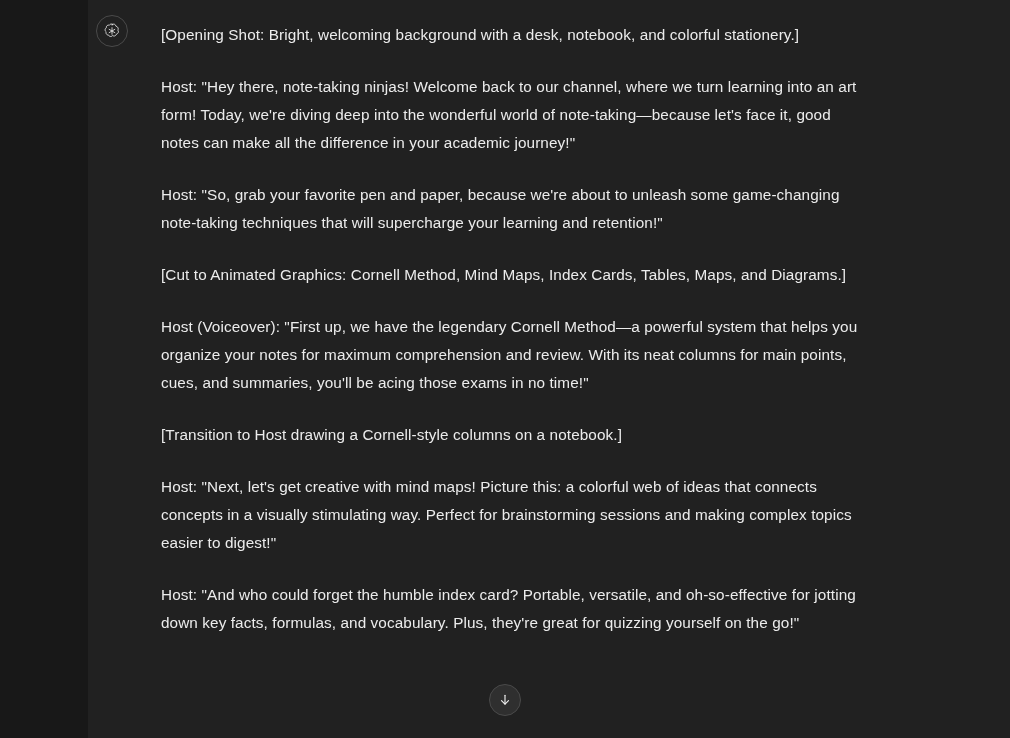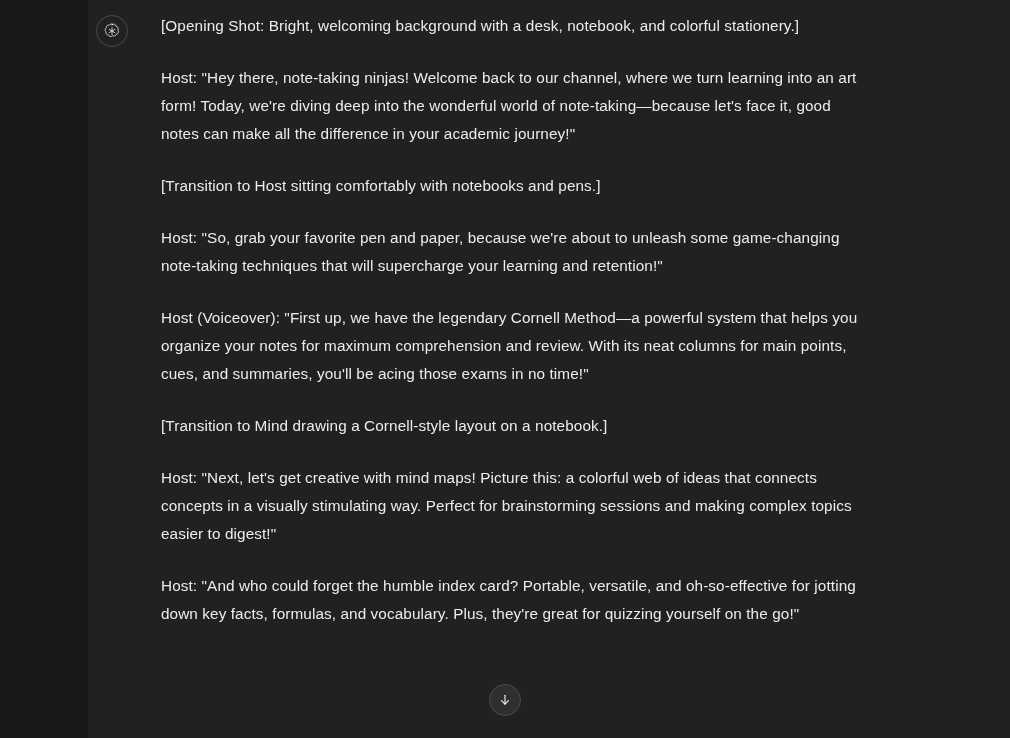--- a/index.html
+++ b/index.html
@@ -61,21 +61,21 @@
     padding-right: 60px;
     max-width: 712px;
   }
   .message-body p {
     margin: 0 0 24px 0;
     font-size: 15.3px;
     line-height: 28px;
     color: #ececec;
     letter-spacing: 0.1px;
   }
-  .message-body p:first-child { margin-top: 2px; }
+  .message-body p:first-child { margin-top: 11px; }
   .scroll-button {
     position: absolute;
     left: 50%;
     transform: translateX(-50%);
     bottom: 22px;
     width: 30px;
     height: 30px;
     border-radius: 50%;
     background: #2f2f2f;
     border: 1px solid #4a4a4a;
@@ -102,24 +102,24 @@
           <svg width="18" height="18" viewBox="0 0 24 24" fill="none" stroke="#ececec" stroke-width="1.1" stroke-linecap="round" stroke-linejoin="round">
             <path d="M12 3.4c1.5-1.1 3.6-.8 4.7.7.4.5.6 1.1.7 1.7 1.6.2 2.9 1.6 2.9 3.3 0 .6-.2 1.2-.5 1.8 1.1 1.3 1 3.2-.3 4.4-.5.4-1 .7-1.6.8-.3 1.6-1.8 2.8-3.5 2.6-.6-.1-1.1-.3-1.6-.6-1 1.3-2.9 1.6-4.3.7-.5-.3-.9-.8-1.1-1.4-1.6.2-3.1-1-3.4-2.6-.1-.6 0-1.2.2-1.7-1.4-.9-1.8-2.7-1-4.1.3-.5.7-.9 1.2-1.2-.3-1.6.7-3.2 2.3-3.6.6-.1 1.2-.1 1.8.1.7-1.4 2.3-2 3.7-1.4.3.1.5.3.8.5z"></path>
             <path d="M12 7.6v8.8M8.2 9.8l3.8 2.2 3.8-2.2M8.2 14.2l3.8-2.2 3.8 2.2"></path>
           </svg>
         </span>
       </div>
 
       <div class="message-body">
         <p>[Opening Shot: Bright, welcoming background with a desk, notebook, and colorful stationery.]</p>
         <p>Host: "Hey there, note-taking ninjas! Welcome back to our channel, where we turn learning into an art form! Today, we're diving deep into the wonderful world of note-taking—because let's face it, good notes can make all the difference in your academic journey!"</p>
-        <p>[Transition to Host sitting comfortably with notebooks and pens.]</p>
         <p>Host: "So, grab your favorite pen and paper, because we're about to unleash some game-changing note-taking techniques that will supercharge your learning and retention!"</p>
+        <p>[Cut to Animated Graphics: Cornell Method, Mind Maps, Index Cards, Tables, Maps, and Diagrams.]</p>
         <p>Host (Voiceover): "First up, we have the legendary Cornell Method—a powerful system that helps you organize your notes for maximum comprehension and review. With its neat columns for main points, cues, and summaries, you'll be acing those exams in no time!"</p>
-        <p>[Transition to Mind drawing a Cornell-style layout on a notebook.]</p>
+        <p>[Transition to Host drawing a Cornell-style columns on a notebook.]</p>
         <p>Host: "Next, let's get creative with mind maps! Picture this: a colorful web of ideas that connects concepts in a visually stimulating way. Perfect for brainstorming sessions and making complex topics easier to digest!"</p>
         <p>Host: "And who could forget the humble index card? Portable, versatile, and oh-so-effective for jotting down key facts, formulas, and vocabulary. Plus, they're great for quizzing yourself on the go!"</p>
 
       </div>
 
     </div>
   </div>
 
   <div class="scroll-button">
     <span>

